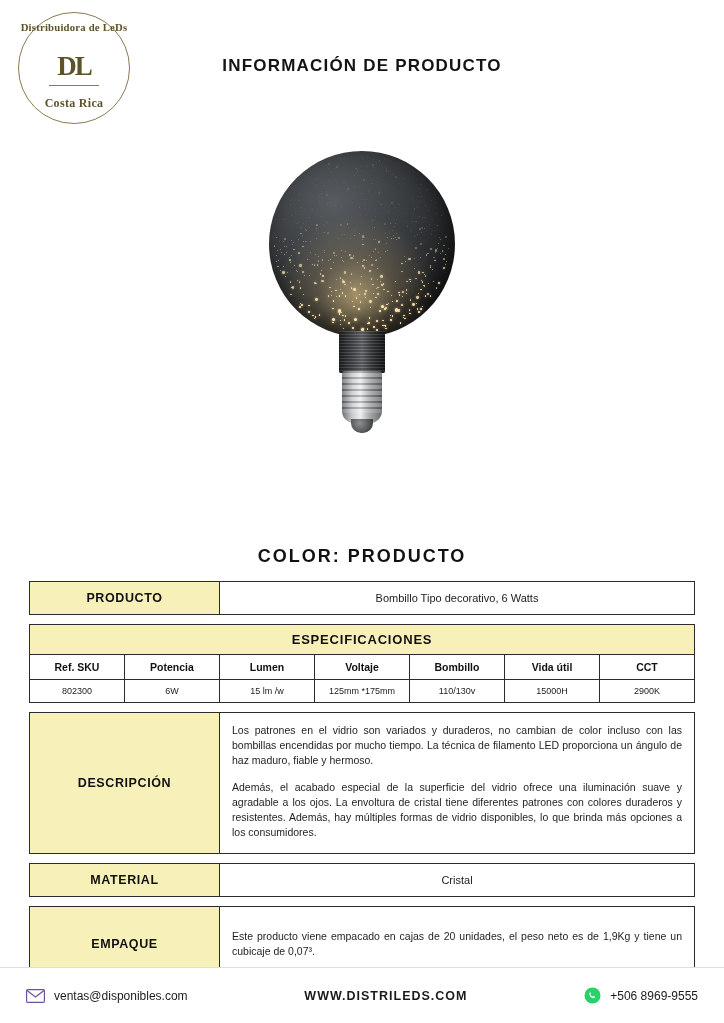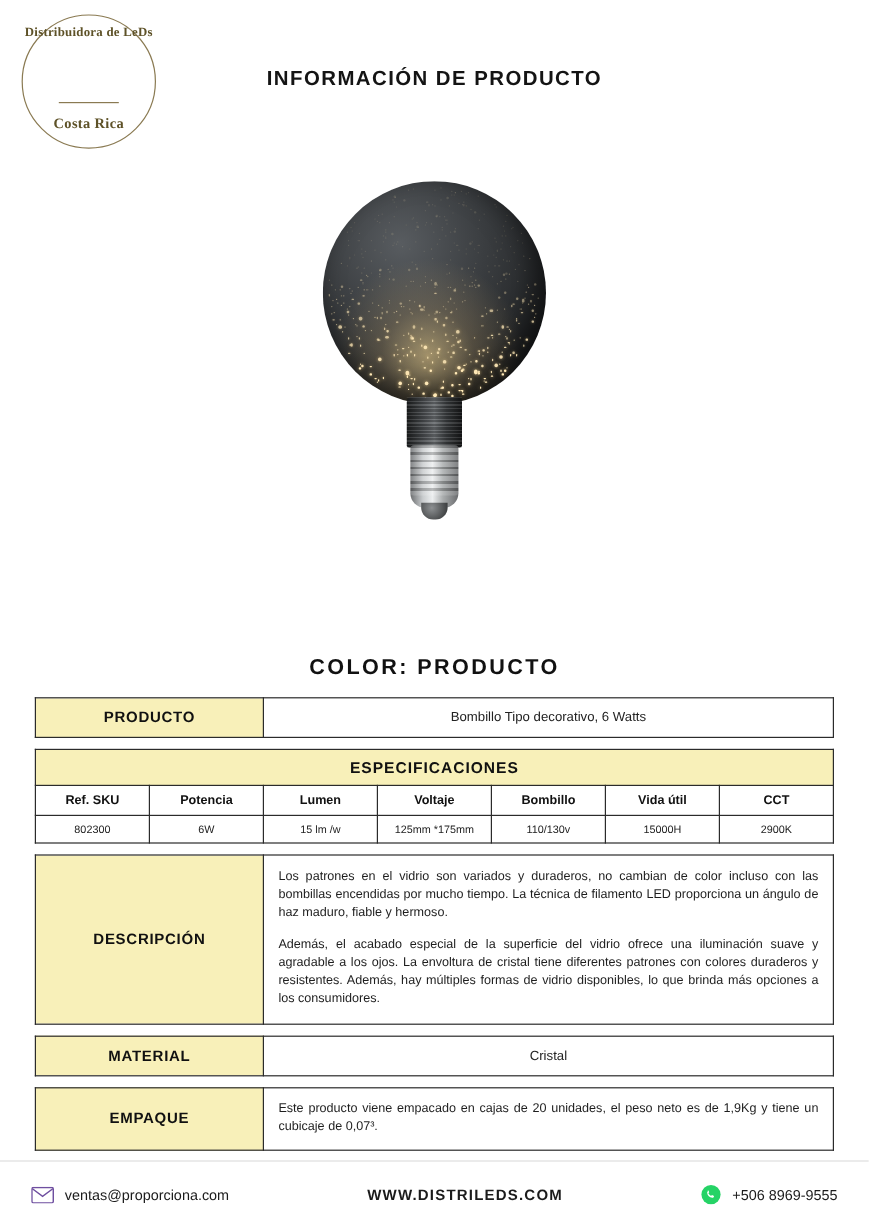--- a/index.html
+++ b/index.html
@@ -245,21 +245,21 @@
     font-size: 10.5px;
     line-height: 1.45;
     text-align: justify;
     color: #1e1e1e;
   }
   .desc-body p { margin: 0 0 11px 0; }
   .desc-body p:last-child { margin-bottom: 0; }
 
   .mat-label { width: 190px; }
   .pack-body {
-    padding: 10px 12px;
+    padding: 22px 12px;
     font-size: 10.5px;
     line-height: 1.5;
     text-align: justify;
     color: #1e1e1e;
   }
 
   
   .footer {
     position: absolute;
     left: 0; right: 0; bottom: 0;
@@ -282,20 +282,21 @@
   .icon-mail svg, .icon-wa svg { display: block; }
 </style>
 </head>
 <body>
 
 <div class="header">
 
   <div class="logo">
     <div class="logo-inner">
       <div class="logo-top-text">Distribuidora de LeDs</div>
+      <div class="logo-mono">DL</div>
       <div class="logo-rule"></div>
       <div class="logo-bottom-text">Costa Rica</div>
     </div>
   </div>
 
   <div class="title-block">
     <h2 class="doc-subtitle">INFORMACIÓN DE PRODUCTO</h2>
   </div>
 </div>
 
@@ -909,21 +910,21 @@
 </div>
 
 <div class="footer">
   <div class="foot-item">
     <span class="icon-mail">
       <svg width="19" height="14" viewBox="0 0 19 14">
         <rect x="0.6" y="0.6" width="17.8" height="12.8" rx="1.2" fill="none" stroke="#6f4fa0" stroke-width="1.2"></rect>
         <path d="M1 1.6 L9.5 8 L18 1.6" fill="none" stroke="#6f4fa0" stroke-width="1.2"></path>
       </svg>
     </span>
-    <span>ventas@proporciona.com</span>
+    <span>ventas@disponibles.com</span>
   </div>
 
   <div class="foot-item center">
     <span>WWW.DISTRILEDS.COM</span>
   </div>
 
   <div class="foot-item">
     <span class="icon-wa">
       <svg width="17" height="17" viewBox="0 0 17 17">
         <circle cx="8.5" cy="8.5" r="8" fill="#25D366"></circle>

